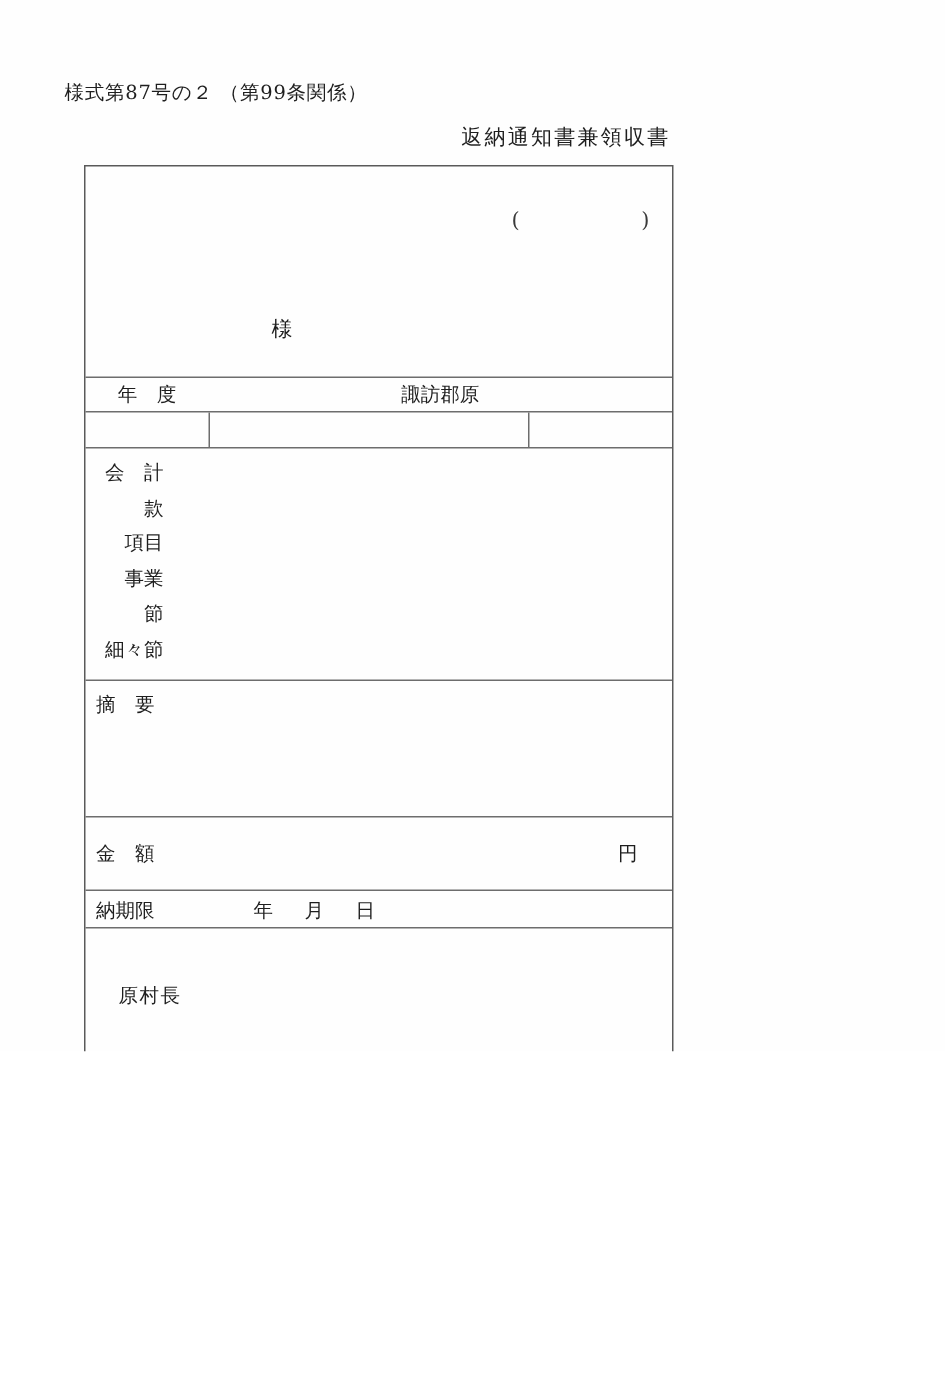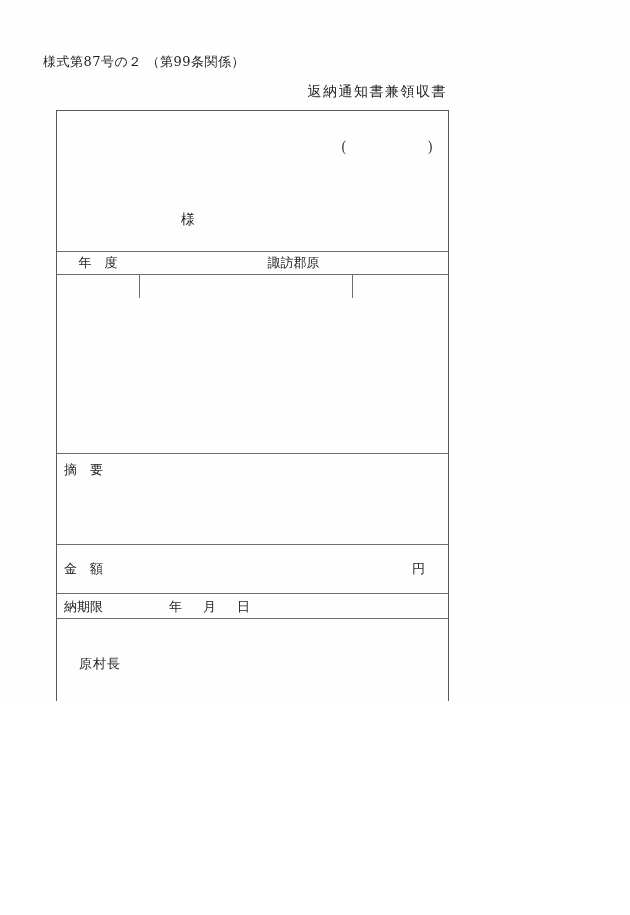--- a/index.html
+++ b/index.html
@@ -188,20 +188,30 @@
       <div class="cell cell-year">年　度</div>
       <div class="cell cell-num">諏訪郡原</div>
     </div>
 
     <div class="row row-blank bt">
       <div class="cell cell-year"></div>
       <div class="cell cell-dept"></div>
       <div class="cell cell-num"></div>
     </div>
 
+    <div class="row row-account bt">
+      <div class="abs account-labels">
+        <div>会　計</div>
+        <div>款</div>
+        <div>項目</div>
+        <div>事業</div>
+        <div>節</div>
+        <div>細々節</div>
+      </div>
+    </div>
 
     <div class="row row-summary bt">
       <div class="abs summary-label">摘　要</div>
     </div>
 
     <div class="row row-amount bt">
       <span>金　額</span>
       <span>円</span>
     </div>
 

